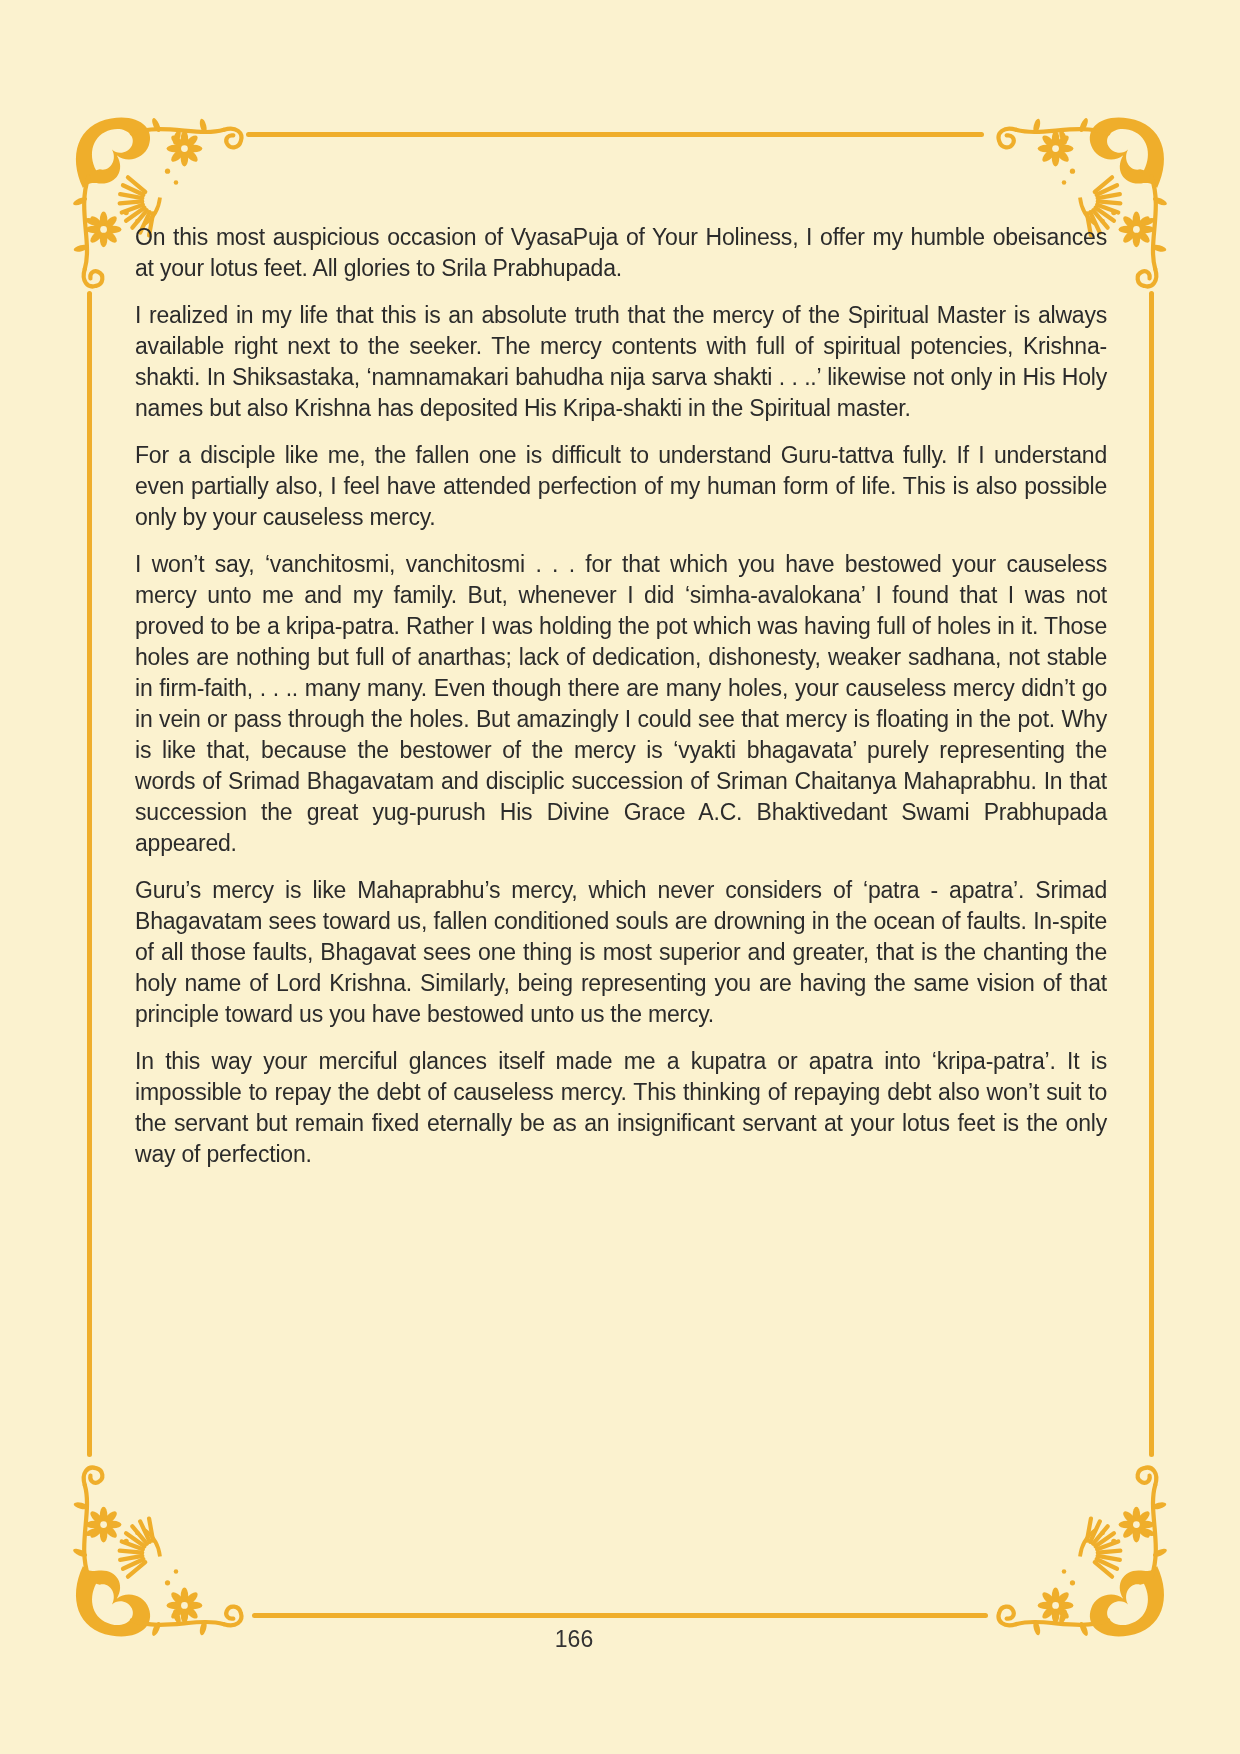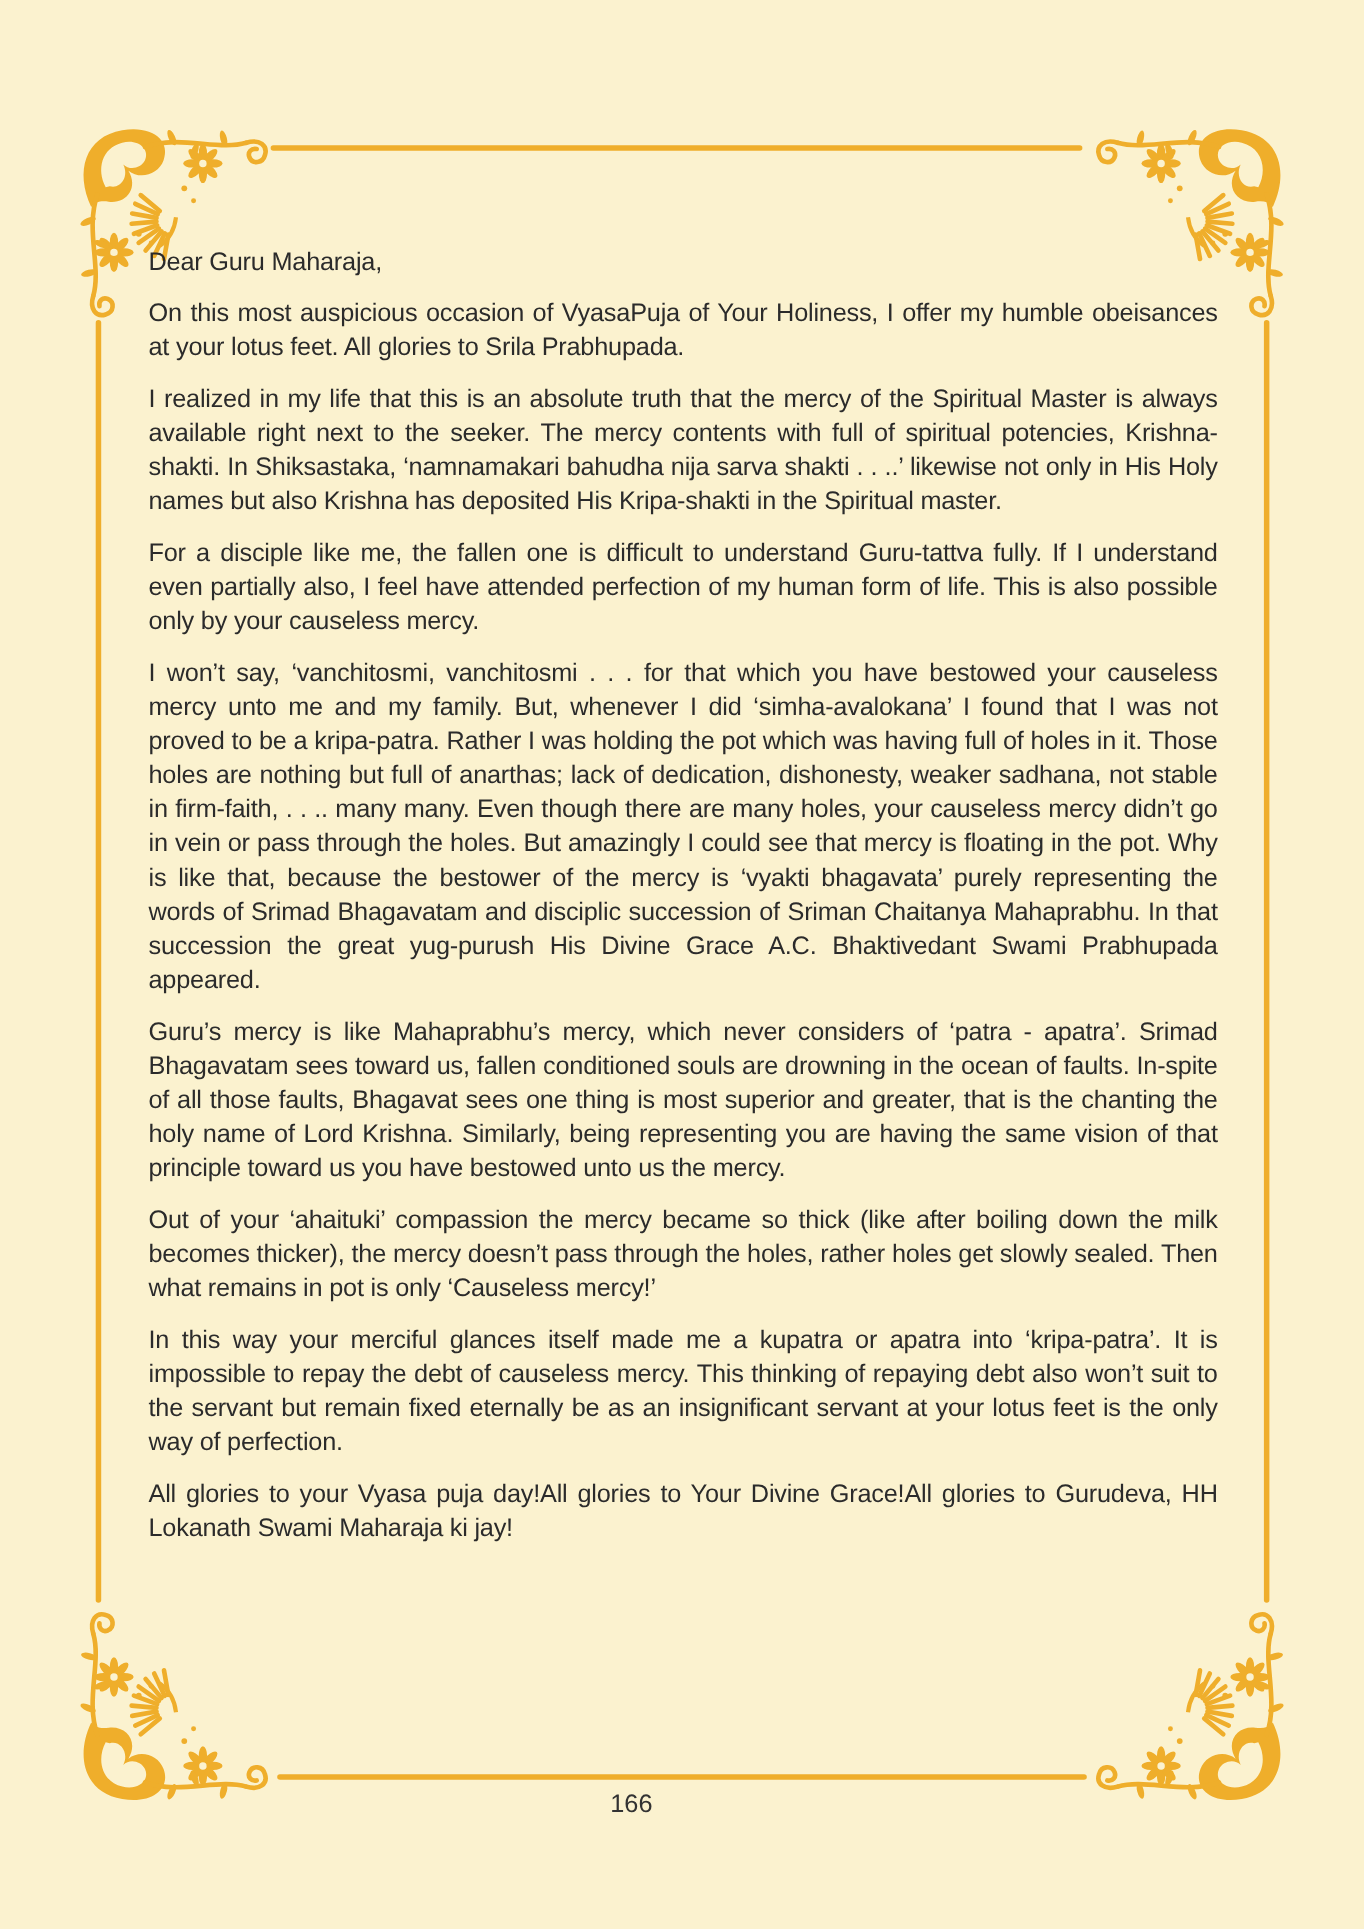--- a/index.html
+++ b/index.html
@@ -136,25 +136,22 @@
     <use href="#corner-flourish"></use>
   </svg>
 <svg class="corner corner-bl">
     <use href="#corner-flourish"></use>
   </svg>
 <svg class="corner corner-br">
     <use href="#corner-flourish"></use>
   </svg>
 
 <div class="letter">
-  <p class="salutation">Dear Guru Maharaja,</p>
   <p>On this most auspicious occasion of VyasaPuja of Your Holiness, I offer my humble obeisances at your lotus feet. All glories to Srila Prabhupada.</p>
   <p>I realized in my life that this is an absolute truth that the mercy of the Spiritual Master is always available right next to the seeker. The mercy contents with full of spiritual potencies, Krishna-shakti. In Shiksastaka, ‘namnamakari bahudha nija sarva shakti . . ..’ likewise not only in His Holy names but also Krishna has deposited His Kripa-shakti in the Spiritual master.</p>
   <p>For a disciple like me, the fallen one is difficult to understand Guru-tattva fully. If I understand even partially also, I feel have attended perfection of my human form of life. This is also possible only by your causeless mercy.</p>
   <p>I won’t say, ‘vanchitosmi, vanchitosmi . . . for that which you have bestowed your causeless mercy unto me and my family. But, whenever I did ‘simha-avalokana’ I found that I was not proved to be a kripa-patra. Rather I was holding the pot which was having full of holes in it. Those holes are nothing but full of anarthas; lack of dedication, dishonesty, weaker sadhana, not stable in firm-faith, . . .. many many. Even though there are many holes, your causeless mercy didn’t go in vein or pass through the holes. But amazingly I could see that mercy is floating in the pot. Why is like that, because the bestower of the mercy is ‘vyakti bhagavata’ purely representing the words of Srimad Bhagavatam and disciplic succession of Sriman Chaitanya Mahaprabhu. In that succession the great yug-purush His Divine Grace A.C. Bhaktivedant Swami Prabhupada appeared.</p>
   <p>Guru’s mercy is like Mahaprabhu’s mercy, which never considers of ‘patra - apatra’. Srimad Bhagavatam sees toward us, fallen conditioned souls are drowning in the ocean of faults. In-spite of all those faults, Bhagavat sees one thing is most superior and greater, that is the chanting the holy name of Lord Krishna.  Similarly, being representing you are having the same vision of that principle toward us you have bestowed unto us the mercy.</p>
-  <p>Out of your ‘ahaituki’ compassion the mercy became so thick (like after boiling down the milk becomes thicker), the mercy doesn’t pass through the holes, rather holes get slowly sealed. Then what remains in pot is only ‘Causeless mercy!’</p>
   <p>In this way your merciful glances itself made me a kupatra or apatra into ‘kripa-patra’. It is impossible to repay the debt of causeless mercy. This thinking of repaying debt also won’t suit to the servant but remain fixed eternally be as an insignificant servant at your lotus feet is the only way of perfection.</p>
-  <p>All glories to your Vyasa puja day!All glories to Your Divine Grace!All glories to Gurudeva, HH Lokanath Swami Maharaja ki jay!</p>
   <p></p>
 </div>
 
 <div class="page-number">166</div>
 
 </body></html>

